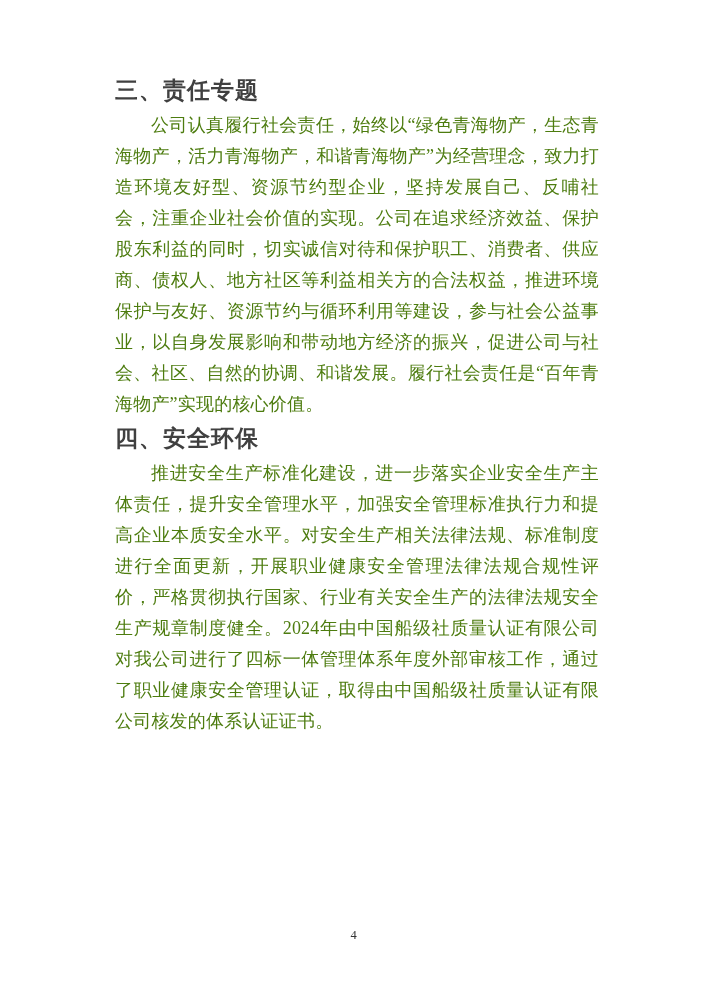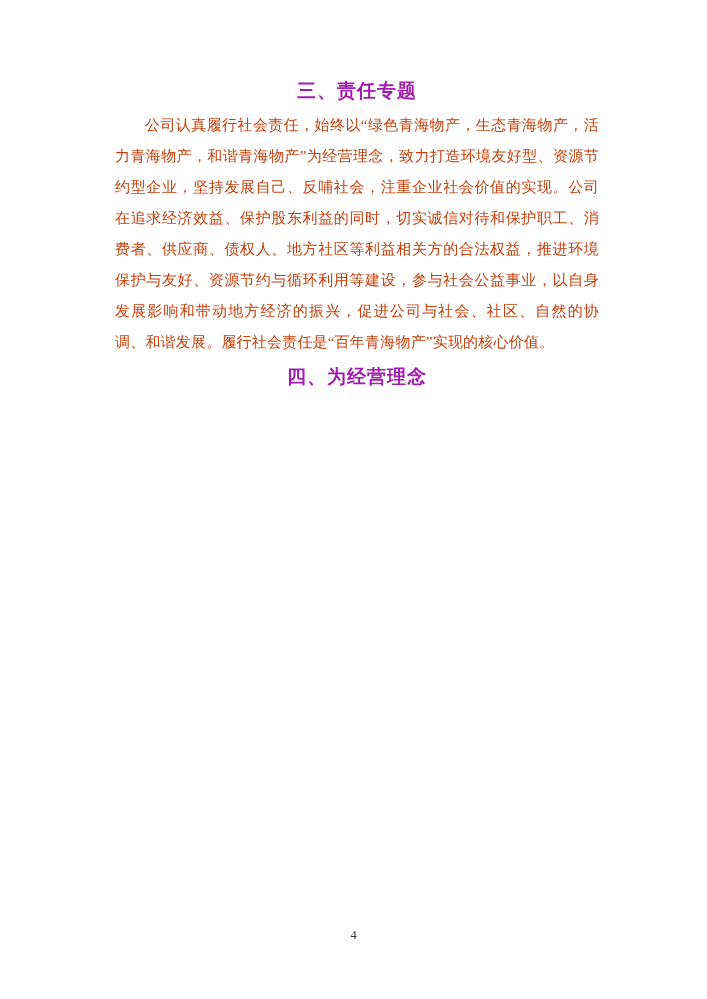--- a/index.html
+++ b/index.html
@@ -14,35 +14,35 @@
     margin: 0 auto;
     background: #ffffff;
     overflow: hidden;
     font-family: "Liberation Serif", "DejaVu Serif", serif;
   }
   .content {
     padding: 78px 108px 0 115px;
   }
   .section-heading {
     margin: 0 0 6px 0;
-    font-size: 19px;
+    font-size: 23px;
     line-height: 26px;
     font-weight: bold;
-    text-align: center;
-    color: #a21caf;
+    text-align: left;
+    color: #404040;
     letter-spacing: 1px;
   }
   .section-heading.second {
     margin-top: 0;
   }
   .para {
     margin: 0 0 6px 0;
-    font-size: 15px;
+    font-size: 18px;
     line-height: 31px;
-    color: #c2410c;
+    color: #4d7c0f;
     text-align: justify;
     text-justify: inter-ideograph;
     text-indent: 2em;
     letter-spacing: 0.2px;
   }
   .page-number {
     position: absolute;
     left: 0;
     bottom: 56px;
     width: 100%;
@@ -54,21 +54,22 @@
 </head>
 <body>
 
 <div class="page">
   <div class="content">
 
     <h2 class="section-heading">三、责任专题</h2>
 
     <p class="para">公司认真履行社会责任，始终以“绿色青海物产，生态青海物产，活力青海物产，和谐青海物产”为经营理念，致力打造环境友好型、资源节约型企业，坚持发展自己、反哺社会，注重企业社会价值的实现。公司在追求经济效益、保护股东利益的同时，切实诚信对待和保护职工、消费者、供应商、债权人、地方社区等利益相关方的合法权益，推进环境保护与友好、资源节约与循环利用等建设，参与社会公益事业，以自身发展影响和带动地方经济的振兴，促进公司与社会、社区、自然的协调、和谐发展。履行社会责任是“百年青海物产”实现的核心价值。</p>
 
-    <h2 class="section-heading second">四、为经营理念</h2>
+    <h2 class="section-heading second">四、安全环保</h2>
 
 
+    <p class="para">推进安全生产标准化建设，进一步落实企业安全生产主体责任，提升安全管理水平，加强安全管理标准执行力和提高企业本质安全水平。对安全生产相关法律法规、标准制度进行全面更新，开展职业健康安全管理法律法规合规性评价，严格贯彻执行国家、行业有关安全生产的法律法规安全生产规章制度健全。2024年由中国船级社质量认证有限公司对我公司进行了四标一体管理体系年度外部审核工作，通过了职业健康安全管理认证，取得由中国船级社质量认证有限公司核发的体系认证证书。</p>
 
 
   </div>
 
   <div class="page-number">4</div>
 </div>
 
 </body></html>

